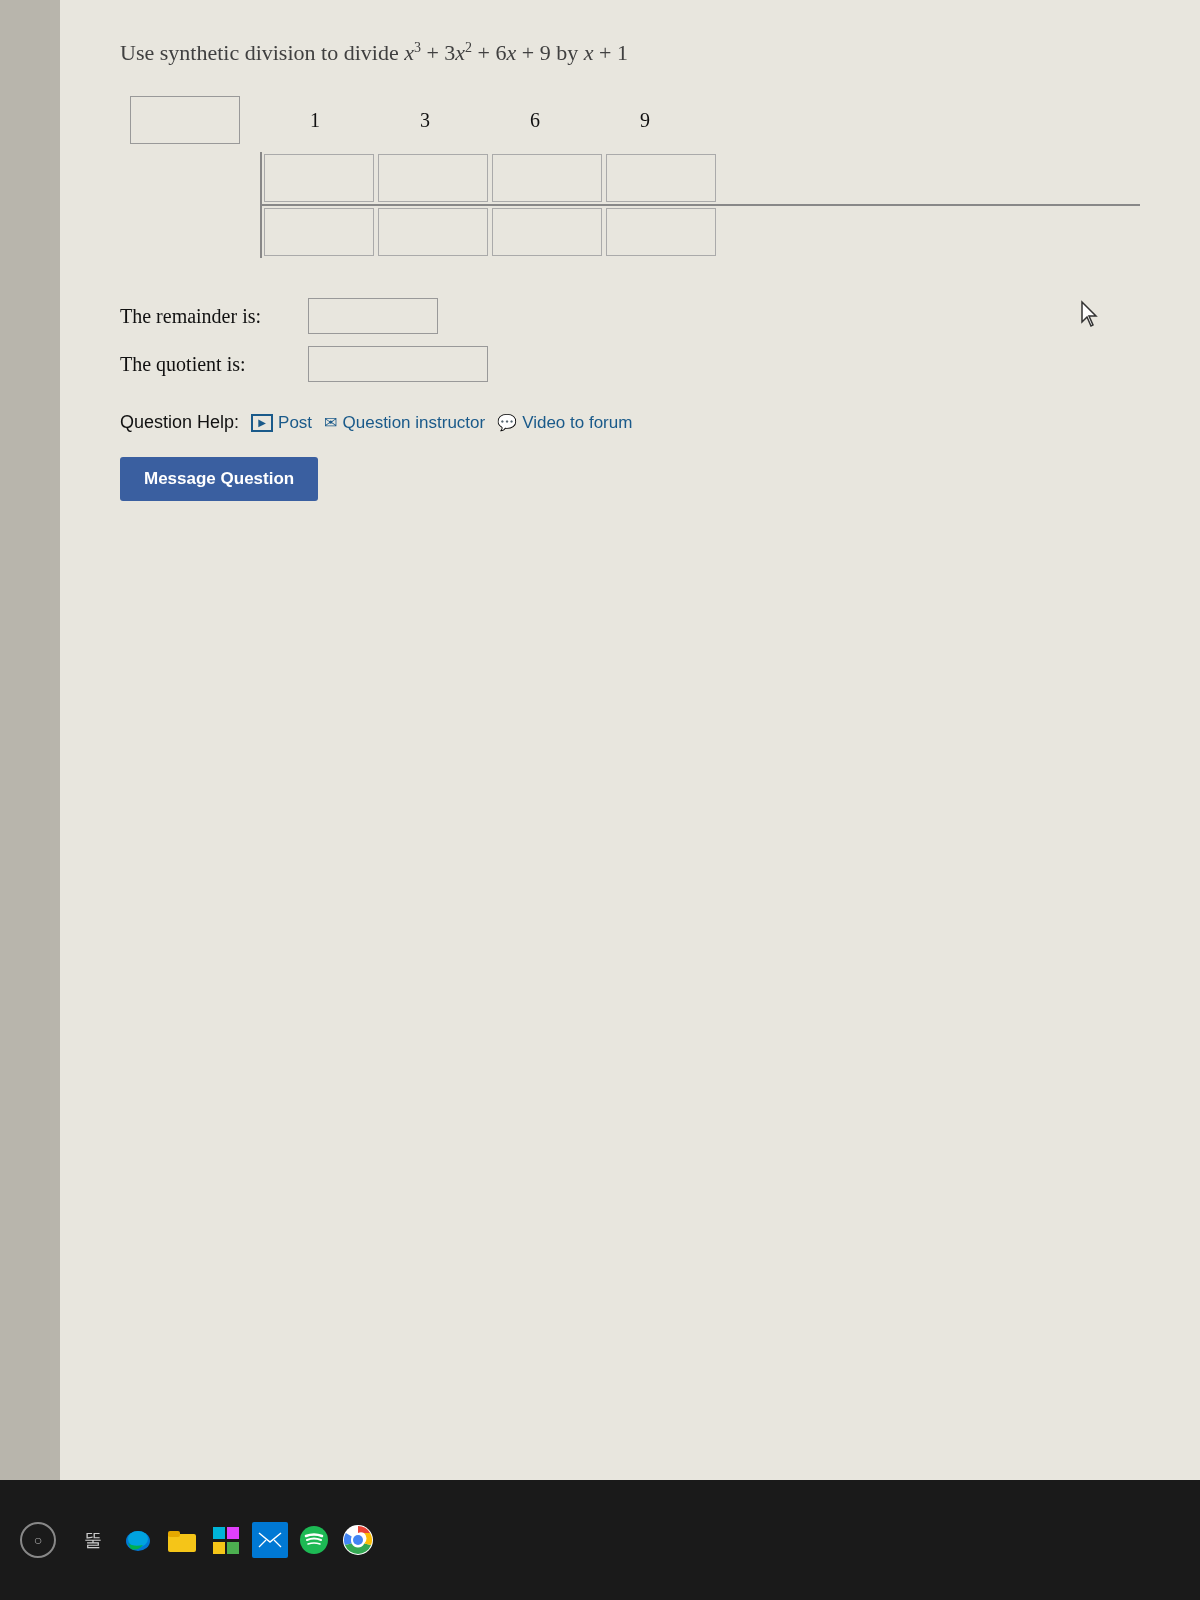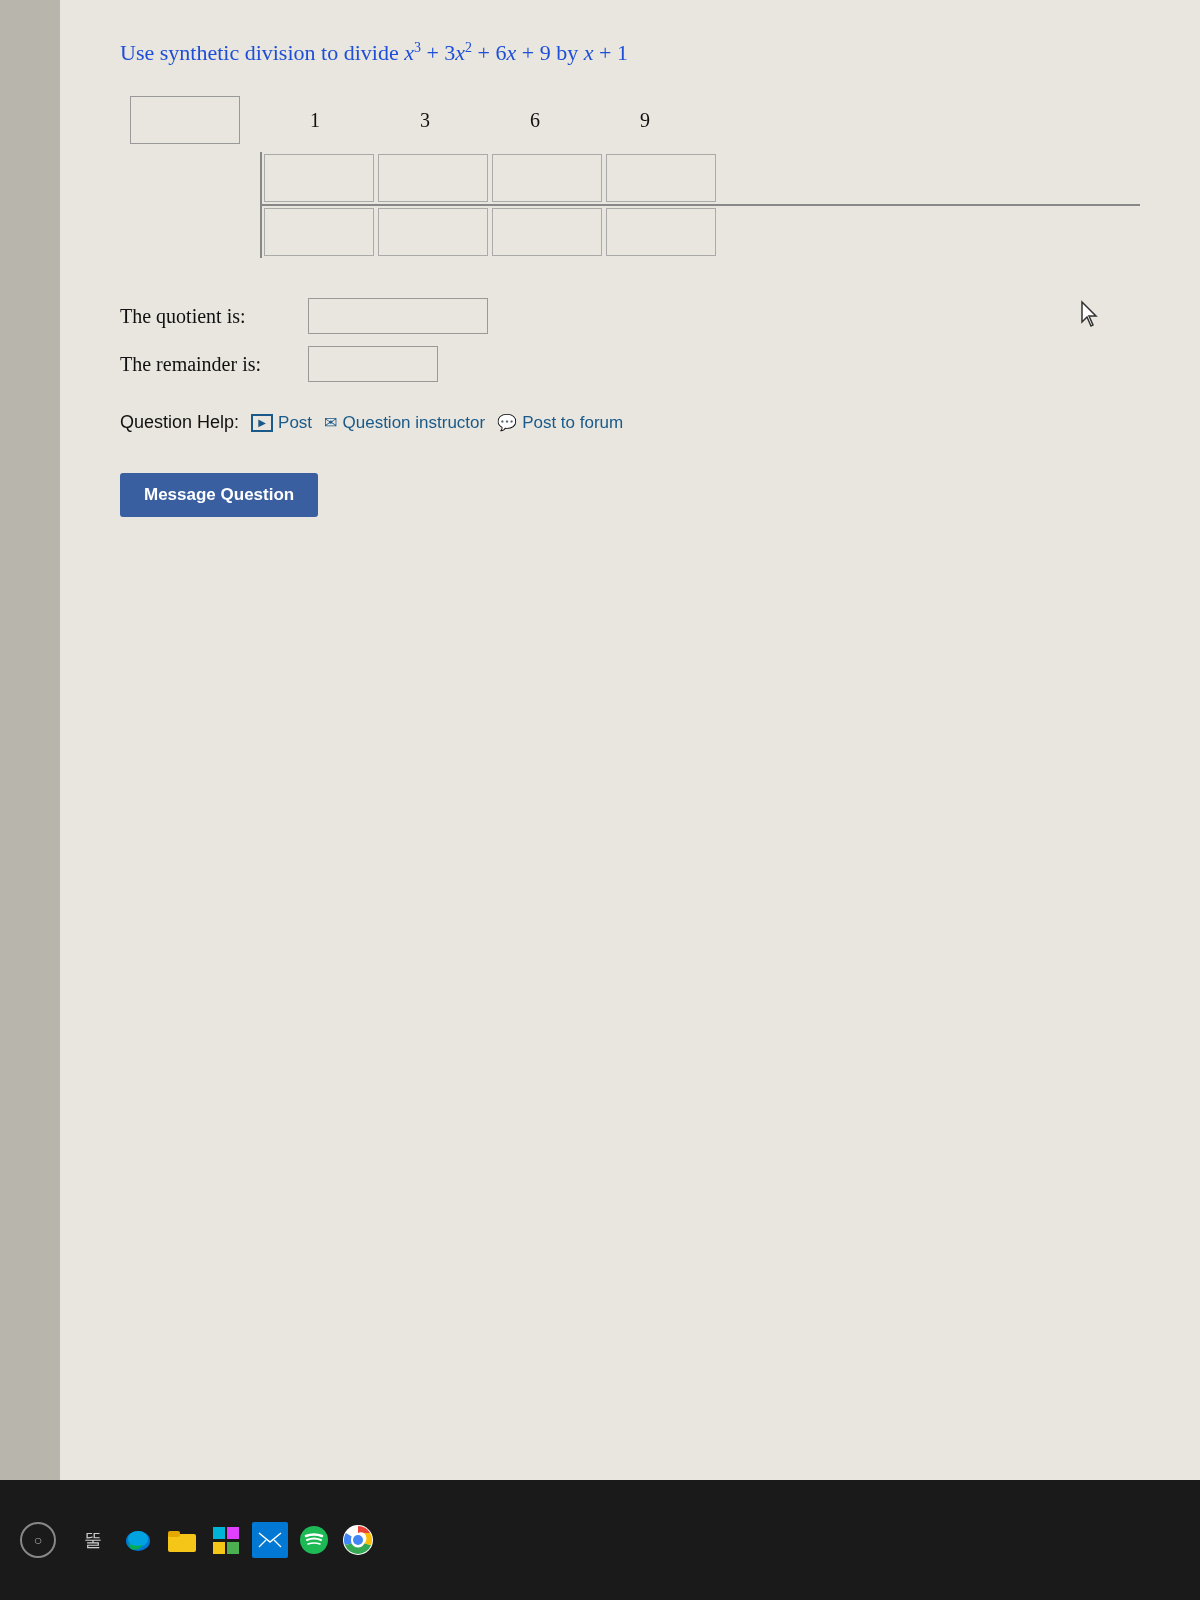--- a/index.html
+++ b/index.html
@@ -20,21 +20,21 @@
       left: 60px;
       right: 0;
       bottom: 120px;
       background: #e8e6de;
       padding: 40px 60px;
     }
 
     .problem-title {
       font-size: 22px;
       font-weight: normal;
-      color: #1d4ed8;
+      color: #404040;
       margin-bottom: 30px;
       font-family: Georgia, 'Times New Roman', serif;
     }
 
     .problem-title sup {
       font-size: 14px;
     }
 
     
     .synthetic-division {
@@ -118,21 +118,21 @@
       margin-left: 8px;
     }
 
     
     .question-help {
       display: flex;
       align-items: center;
       gap: 12px;
       font-size: 18px;
       color: #111;
-      margin-bottom: 40px;
+      margin-bottom: 24px;
       font-family: Arial, sans-serif;
     }
 
     .help-label {
       font-weight: normal;
     }
 
     .help-video {
       display: flex;
       align-items: center;
@@ -302,43 +302,43 @@
         <input type="text" class="sd-cell" style="">
         <input type="text" class="sd-cell" style="">
         <input type="text" class="sd-cell" style="">
       </div>
     </div>
   </div>
 
   
   <div class="answer-section">
     <div class="answer-row">
+      <span class="answer-label">The remainder is:</span>
+      <input type="text" class="answer-input-small" style="">
+    </div>
+    <div class="answer-row">
       <span class="answer-label">The quotient is:</span>
       <input type="text" class="answer-input" style="">
-    </div>
-    <div class="answer-row">
-      <span class="answer-label">The remainder is:</span>
-      <input type="text" class="answer-input-small" style="">
     </div>
   </div>
 
   
   <div class="question-help">
     <span class="help-label">Question Help:</span>
     <span class="help-video">
       <span class="video-icon"></span>
       <span>Post</span>
     </span>
     <span class="help-message">
       <span class="mail-icon">✉</span>
       <span>Question instructor</span>
     </span>
     <span class="help-forum">
       <span class="forum-icon">💬</span>
-      <span>Post to forum</span>
+      <span>Video to forum</span>
     </span>
   </div>
 
   
   <button class="submit-btn">Message Question</button>
 
 </div>
 
 <svg class="cursor" viewBox="0 0 20 28" fill="none" xmlns="http://www.w3.org/2000/svg">
   <path d="M2 2 L2 22 L7 17 L11 26 L13 25 L9 16 L16 16 Z" fill="white" stroke="#333" stroke-width="1.5"></path>

